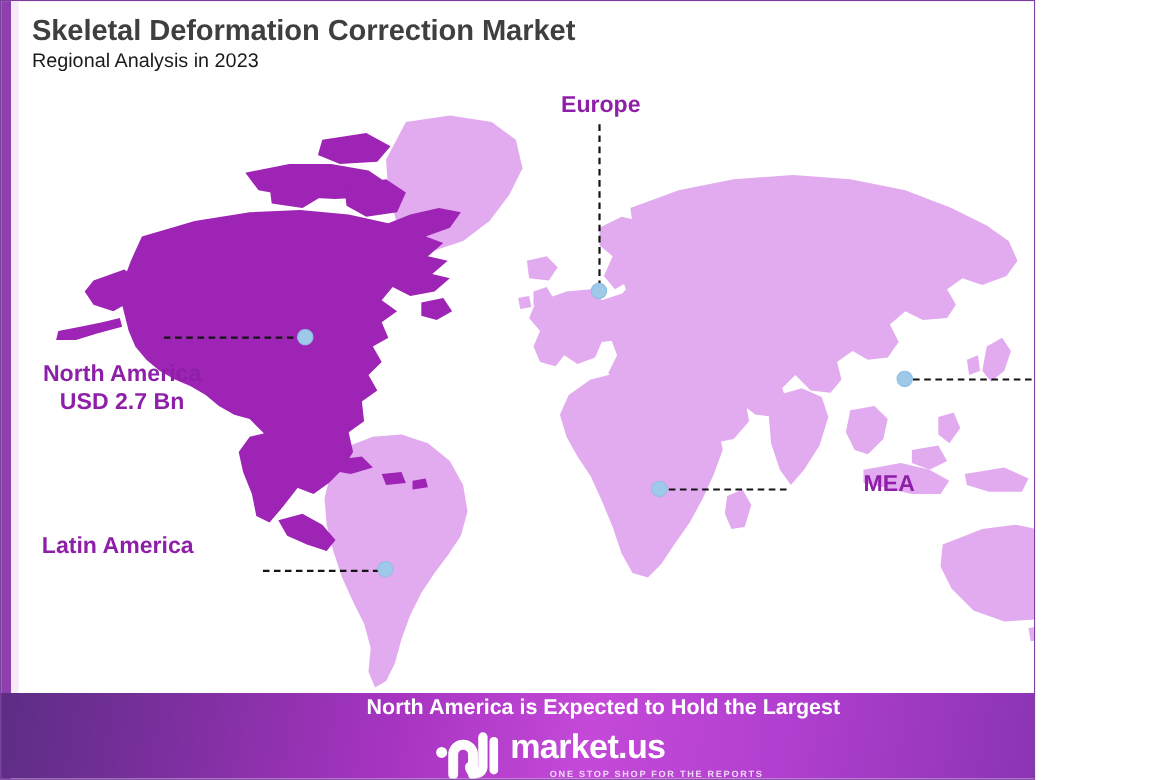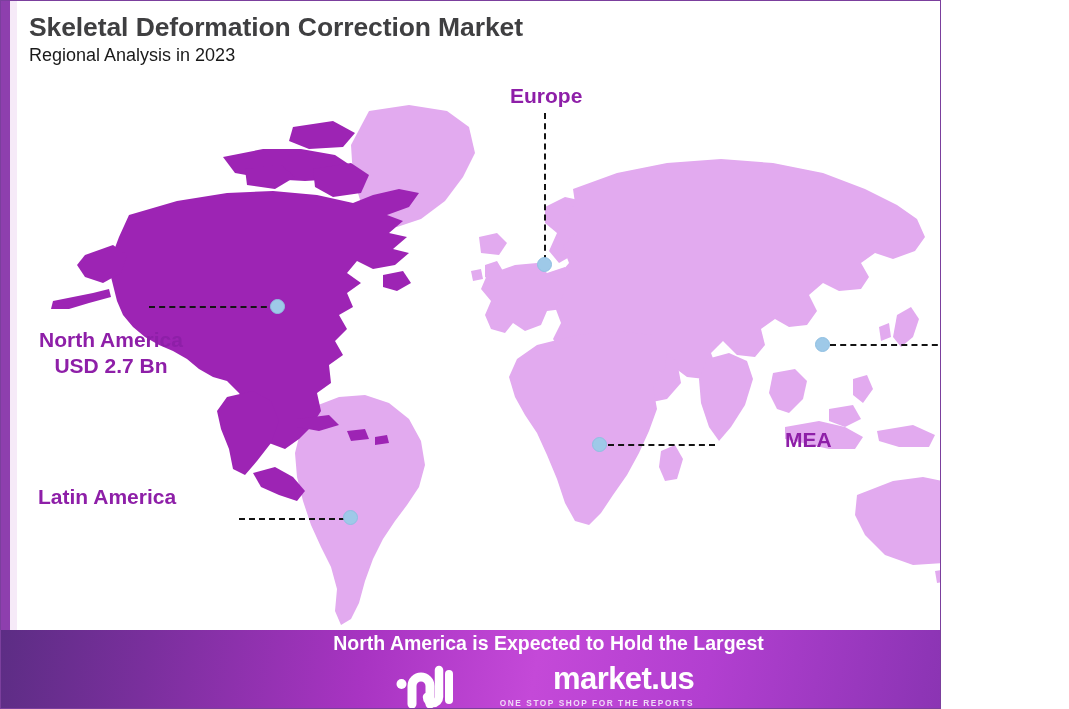--- a/index.html
+++ b/index.html
@@ -149,21 +149,21 @@
   }
 
   
   #logo {
     display: flex;
     align-items: center;
     gap: 11px;
     padding-right: 8px;
   }
   #logo-mark { flex: 0 0 auto; }
-  #logo-text-block { display: flex; flex-direction: column; align-items: flex-end; }
+  #logo-text-block { display: flex; flex-direction: column; align-items: flex-start; }
   #logo-wordmark {
     color: #ffffff;
     font-weight: bold;
     font-size: 31px;
     letter-spacing: -0.6px;
     line-height: 1;
   }
   #logo-tagline {
     color: #efd9f7;
     font-size: 8.3px;

